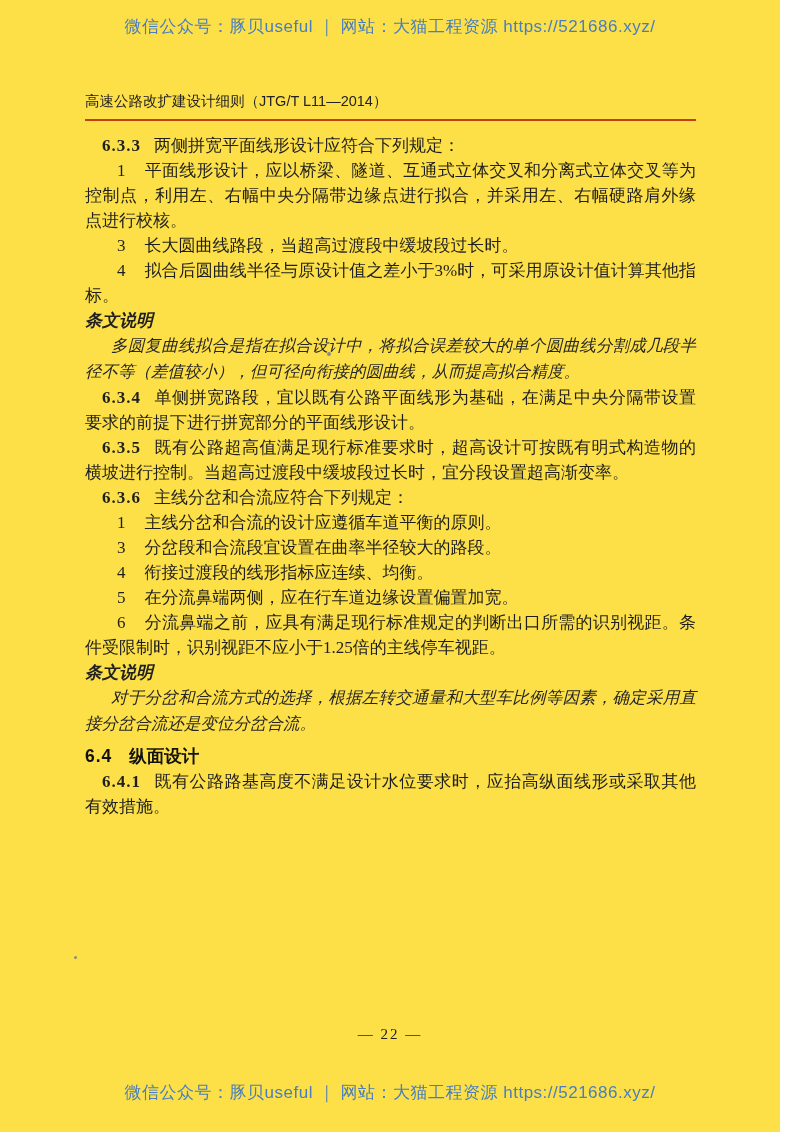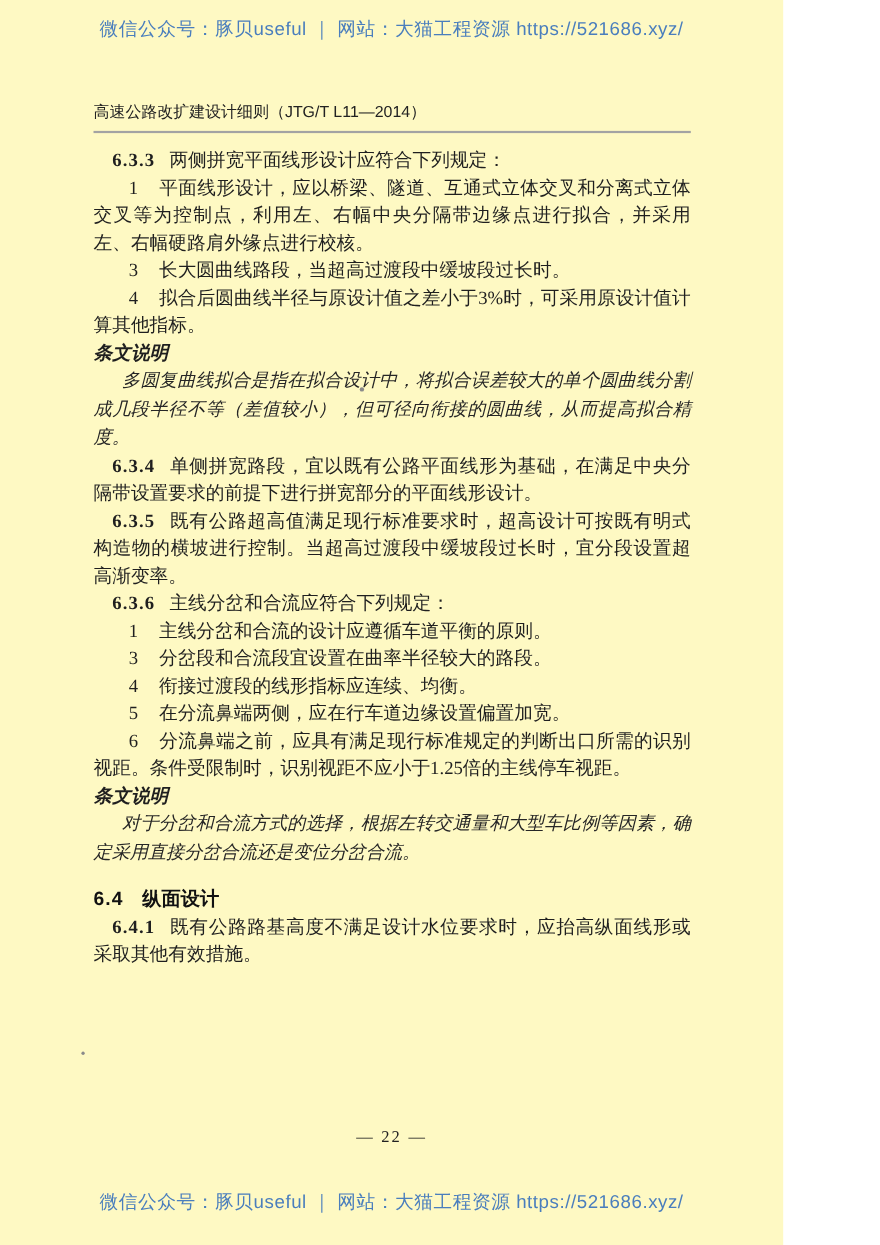--- a/index.html
+++ b/index.html
@@ -1,20 +1,20 @@
 <!DOCTYPE html>
 <html><head>
 <meta charset="utf-8">
 <style>
   html, body { margin: 0; padding: 0; background: #ffffff; }
   .page {
     position: relative;
-    width: 712px;
+    width: 780px;
     height: 1132px;
-    background: #fef9c3;
+    background: #fde047;
     overflow: hidden;
     font-family: "Liberation Serif", "DejaVu Serif", serif;
     color: #1f1f1f;
   }
   .wm {
     position: absolute;
     left: 0;
     width: 100%;
     text-align: center;
     font-family: "Liberation Sans", "DejaVu Sans", sans-serif;
@@ -26,21 +26,21 @@
   .wm-bottom { top: 1081px; }
   .doc-header {
     position: absolute;
     left: 85px;
     right: 84px;
     top: 92px;
     font-family: "Liberation Sans", "DejaVu Sans", sans-serif;
     font-size: 14.5px;
     color: #222222;
     padding-bottom: 8px;
-    border-bottom: 2px solid #a3a3a3;
+    border-bottom: 2px solid #c2410c;
   }
   .content {
     position: absolute;
     left: 85px;
     right: 84px;
     top: 133px;
   }
   .content p { margin: 0; font-size: 17px; line-height: 25px; text-align: justify; }
   .clause { text-indent: 17px; }
   .item   { text-indent: 32px; }
@@ -66,21 +66,21 @@
     font-weight: bold;
     font-size: 17.5px;
     line-height: 26px;
     color: #111111;
   }
   .section-heading .snum { margin-right: 17px; letter-spacing: 1px; }
   .mt23 { margin-top: 23px; }
   .mt22 { margin-top: 22px; }
   .mt24 { margin-top: 24px; }
   .mt20 { margin-top: 20px; font-family: Liberation Serif, serif; }
-  .mt18 { margin-top: 16px; }
+  .mt18 { margin-top: 6px; }
   .mt8  { margin-top: 8px; }
   .page-number {
     position: absolute;
     top: 1026px;
     left: 0;
     width: 100%;
     text-align: center;
     font-size: 15px;
     letter-spacing: 2px;
     color: #222222;

